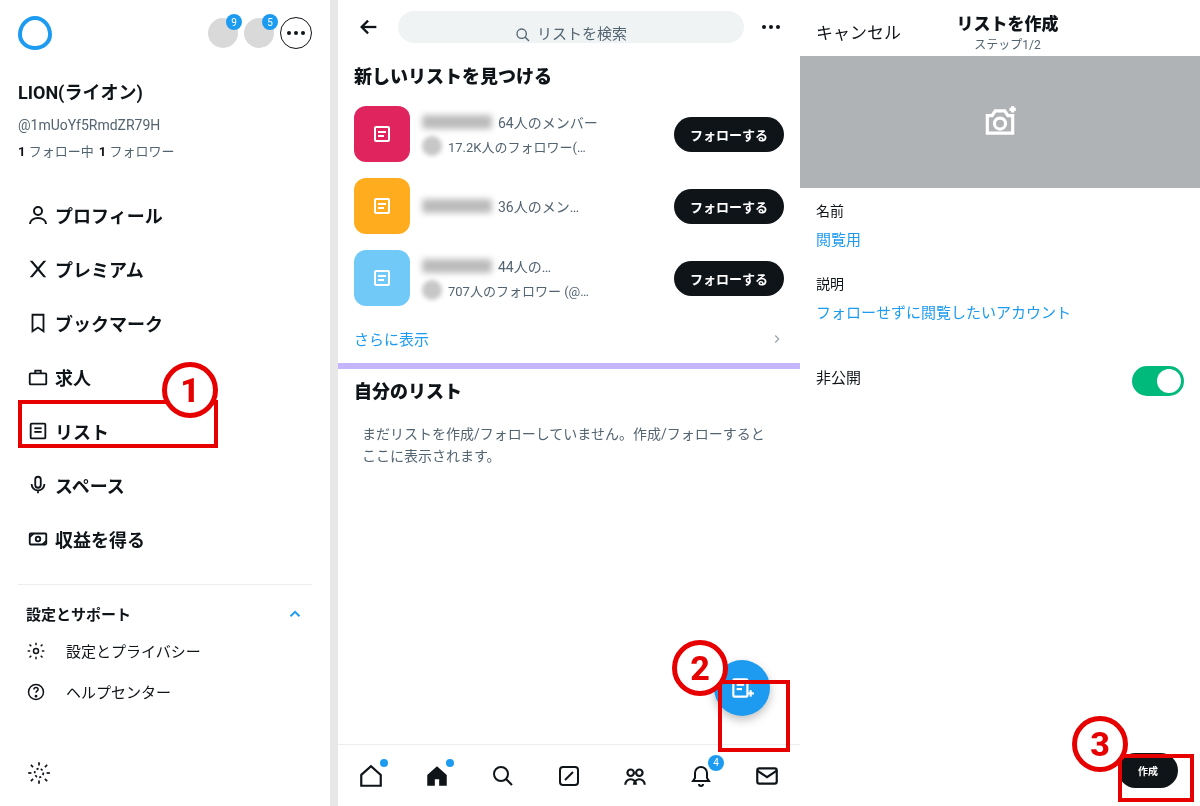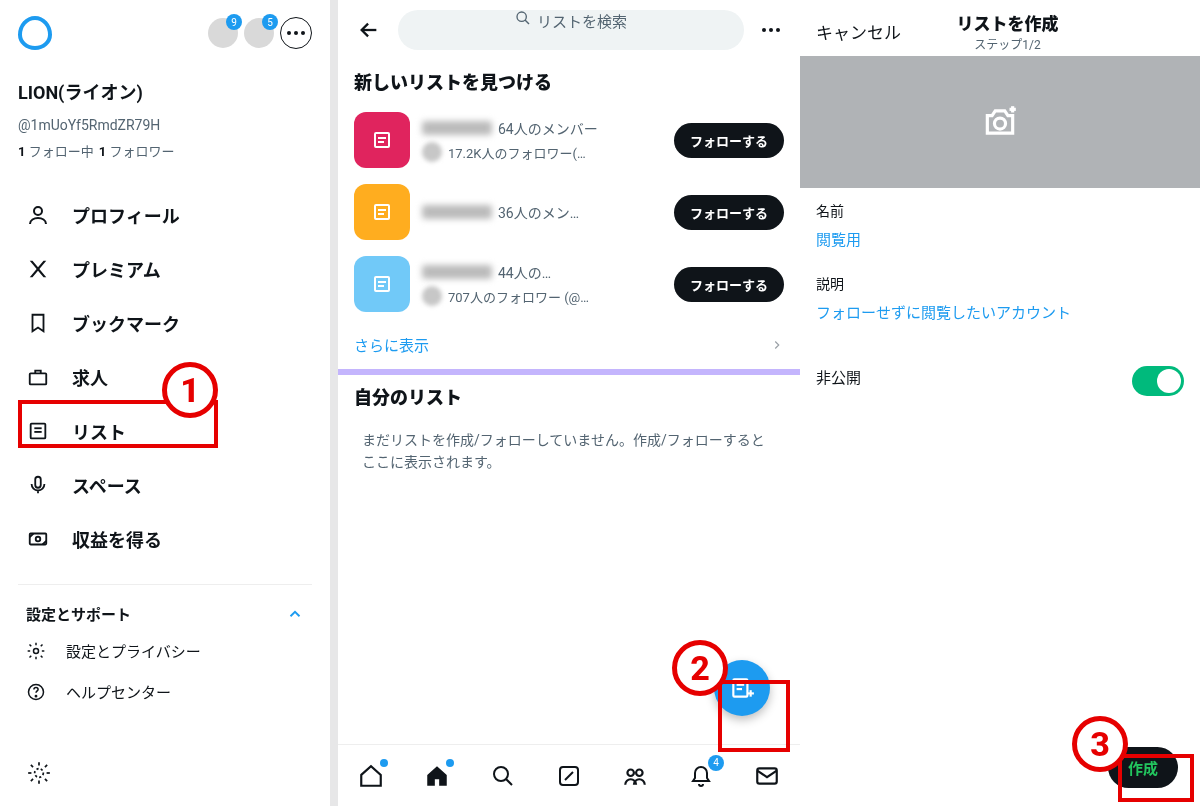--- a/index.html
+++ b/index.html
@@ -16,39 +16,39 @@
   .dots-circle { width:32px; height:32px; border:1.5px solid #0f1419; border-radius:50%; display:flex; align-items:center; justify-content:center; }
   .dots3 { display:flex; gap:3px; }
   .dots3 span { width:4px; height:4px; background:#0f1419; border-radius:50%; }
 
   .profile-name { font-size:18px; font-weight:700;margin-top:28px; }
   .profile-handle { color:#536471; font-size:14px; margin-top:13px; }
   .follow-stats { display:flex; gap:5px; color:#536471; font-size:13px; margin-top:8px; }
   .follow-stats b { color:#0f1419; }
 
   .nav { margin-top:28px; display:flex; flex-direction:column; }
-  .nav-item { display:flex; align-items:center; gap:22px; padding:14px 8px; font-size:18px; font-weight:700; cursor:pointer; border-radius:6px; }
+  .nav-item { display:flex; align-items:center; gap:5px; padding:14px 8px; font-size:18px; font-weight:700; cursor:pointer; border-radius:6px; }
   .nav-item .ic { width:24px; height:24px; display:flex; align-items:center; justify-content:center; }
   .divider-h { height:1px; background:#eee; margin:18px 0 14px; }
 
   .settings-header { display:flex; justify-content:space-between; align-items:center; color:#0f1419; font-weight:600; font-size:15px; padding:4px 8px 6px; }
   .chev-down-blue { color:#1d9bf0; }
   .sub-nav-item { display:flex; align-items:center; gap:20px; padding:10px 8px; font-size:15px; color:#0f1419; cursor:pointer; }
 
   .theme-btn { position:absolute; bottom:12px; left:18px; width:42px; height:42px; border-radius:50%; display:flex; align-items:center; justify-content:center; }
 
   
   .ann-box { position:absolute; border:4px solid #e60000; pointer-events:none; }
   .ann-num { position:absolute; width:56px; height:56px; border:5px solid #e60000; border-radius:50%; background:#fff; color:#e60000; font-size:34px; font-weight:800; display:flex; align-items:center; justify-content:center; pointer-events:none; }
 
   
   .panel-mid { width:470px; height:100%; border-left:8px solid #e7e7e8; position:relative; display:flex; flex-direction:column; }
   .mid-header { display:flex; align-items:center; gap:12px; padding:10px 14px; }
   .back-btn { width:34px; height:34px; display:flex; align-items:center; justify-content:center; cursor:pointer; font-size:22px; }
-  .search-bar { flex:1; background:#eff3f4; height:40px; border-radius:20px; display:flex; align-items:flex-start; justify-content:center; gap:6px; color:#536471; font-size:15px; }
+  .search-bar { flex:1; background:#eff3f4; height:32px; border-radius:20px; display:flex; align-items:flex-end; justify-content:center; gap:6px; color:#536471; font-size:15px; }
   .more-dots { width:30px; display:flex; justify-content:center; gap:3px; cursor:pointer; }
   .more-dots span{ width:4px; height:4px; background:#0f1419; border-radius:50%;}
 
   .section-title { font-size:18px; font-weight:800; padding:8px 16px 10px; }
   .list-row { display:flex; align-items:center; gap:12px; padding:8px 16px; }
   .list-thumb { width:56px; height:56px; border-radius:12px; display:flex; align-items:center; justify-content:center; color:#fff; }
   .list-meta { flex:1; }
   .list-line1 { font-size:14px; color:#0f1419; display:flex; align-items:center; gap:6px; }
   .blur-name { display:inline-block; width:70px; height:14px; background:#bbb; border-radius:3px; filter:blur(3px); }
   .list-line2 { font-size:13px; color:#536471; margin-top:4px; display:flex; align-items:center; gap:6px;}
@@ -78,21 +78,21 @@
   .field { padding:12px 16px 4px; }
   .field-label { font-size:14px; color:#0f1419; }
   .field-value { color:#1d9bf0; font-size:15px; margin-top:8px; cursor:text; }
 
   .private-row { display:flex; align-items:flex-start; justify-content:space-between; padding:40px 16px 0; gap:20px;}
   .private-left .t { font-size:15px; font-weight:400; }
   .private-left .d { font-size:12px; color:#536471; margin-top:6px; line-height:1.5; max-width:300px;}
   .toggle { width:52px; height:30px; background:#00ba7c; border-radius:15px; position:relative; cursor:pointer; flex-shrink:0;}
   .toggle .knob { position:absolute; right:3px; top:3px; width:24px; height:24px; background:#fff; border-radius:50%; }
 
-  .create-btn { position:absolute; right:22px; bottom:18px; background:#0f1419; color:#22c55e; font-size:15px; font-weight:700; padding:10px 20px; border-radius:999px; cursor:pointer; }
+  .create-btn { position:absolute; right:22px; bottom:18px; background:#0f1419; color:#ffffff; font-size:10px; font-weight:700; padding:10px 20px; border-radius:999px; cursor:pointer; }
 
   svg { display:block; }
 </style>
 </head>
 <body>
 
 <div class="app">
 
   <div class="panel-left">
     <div class="top-row">

